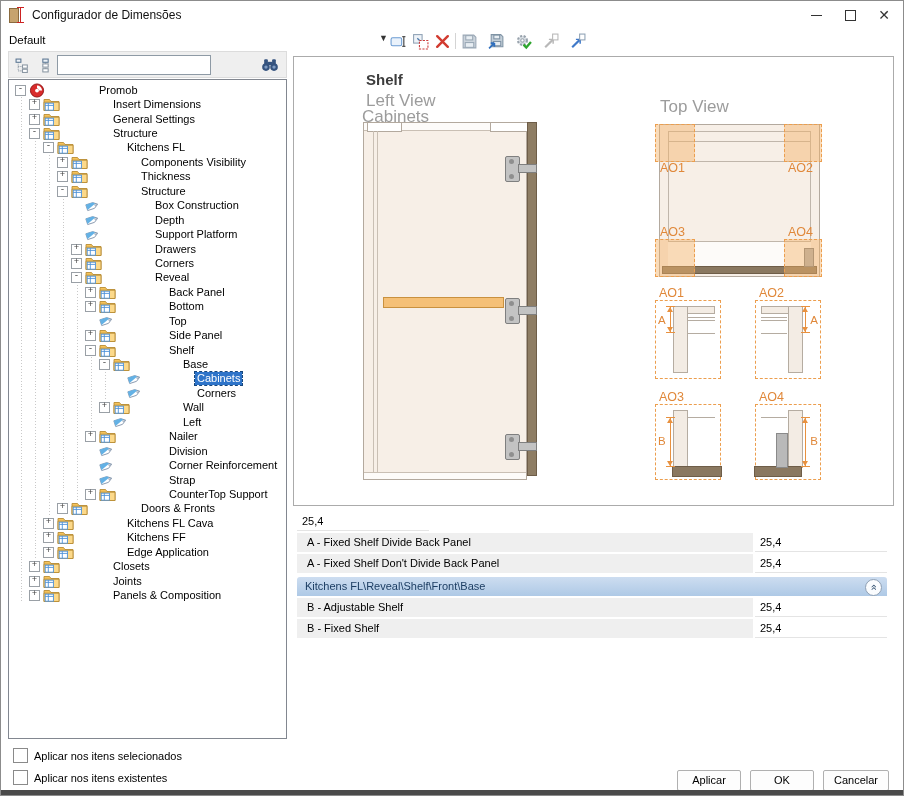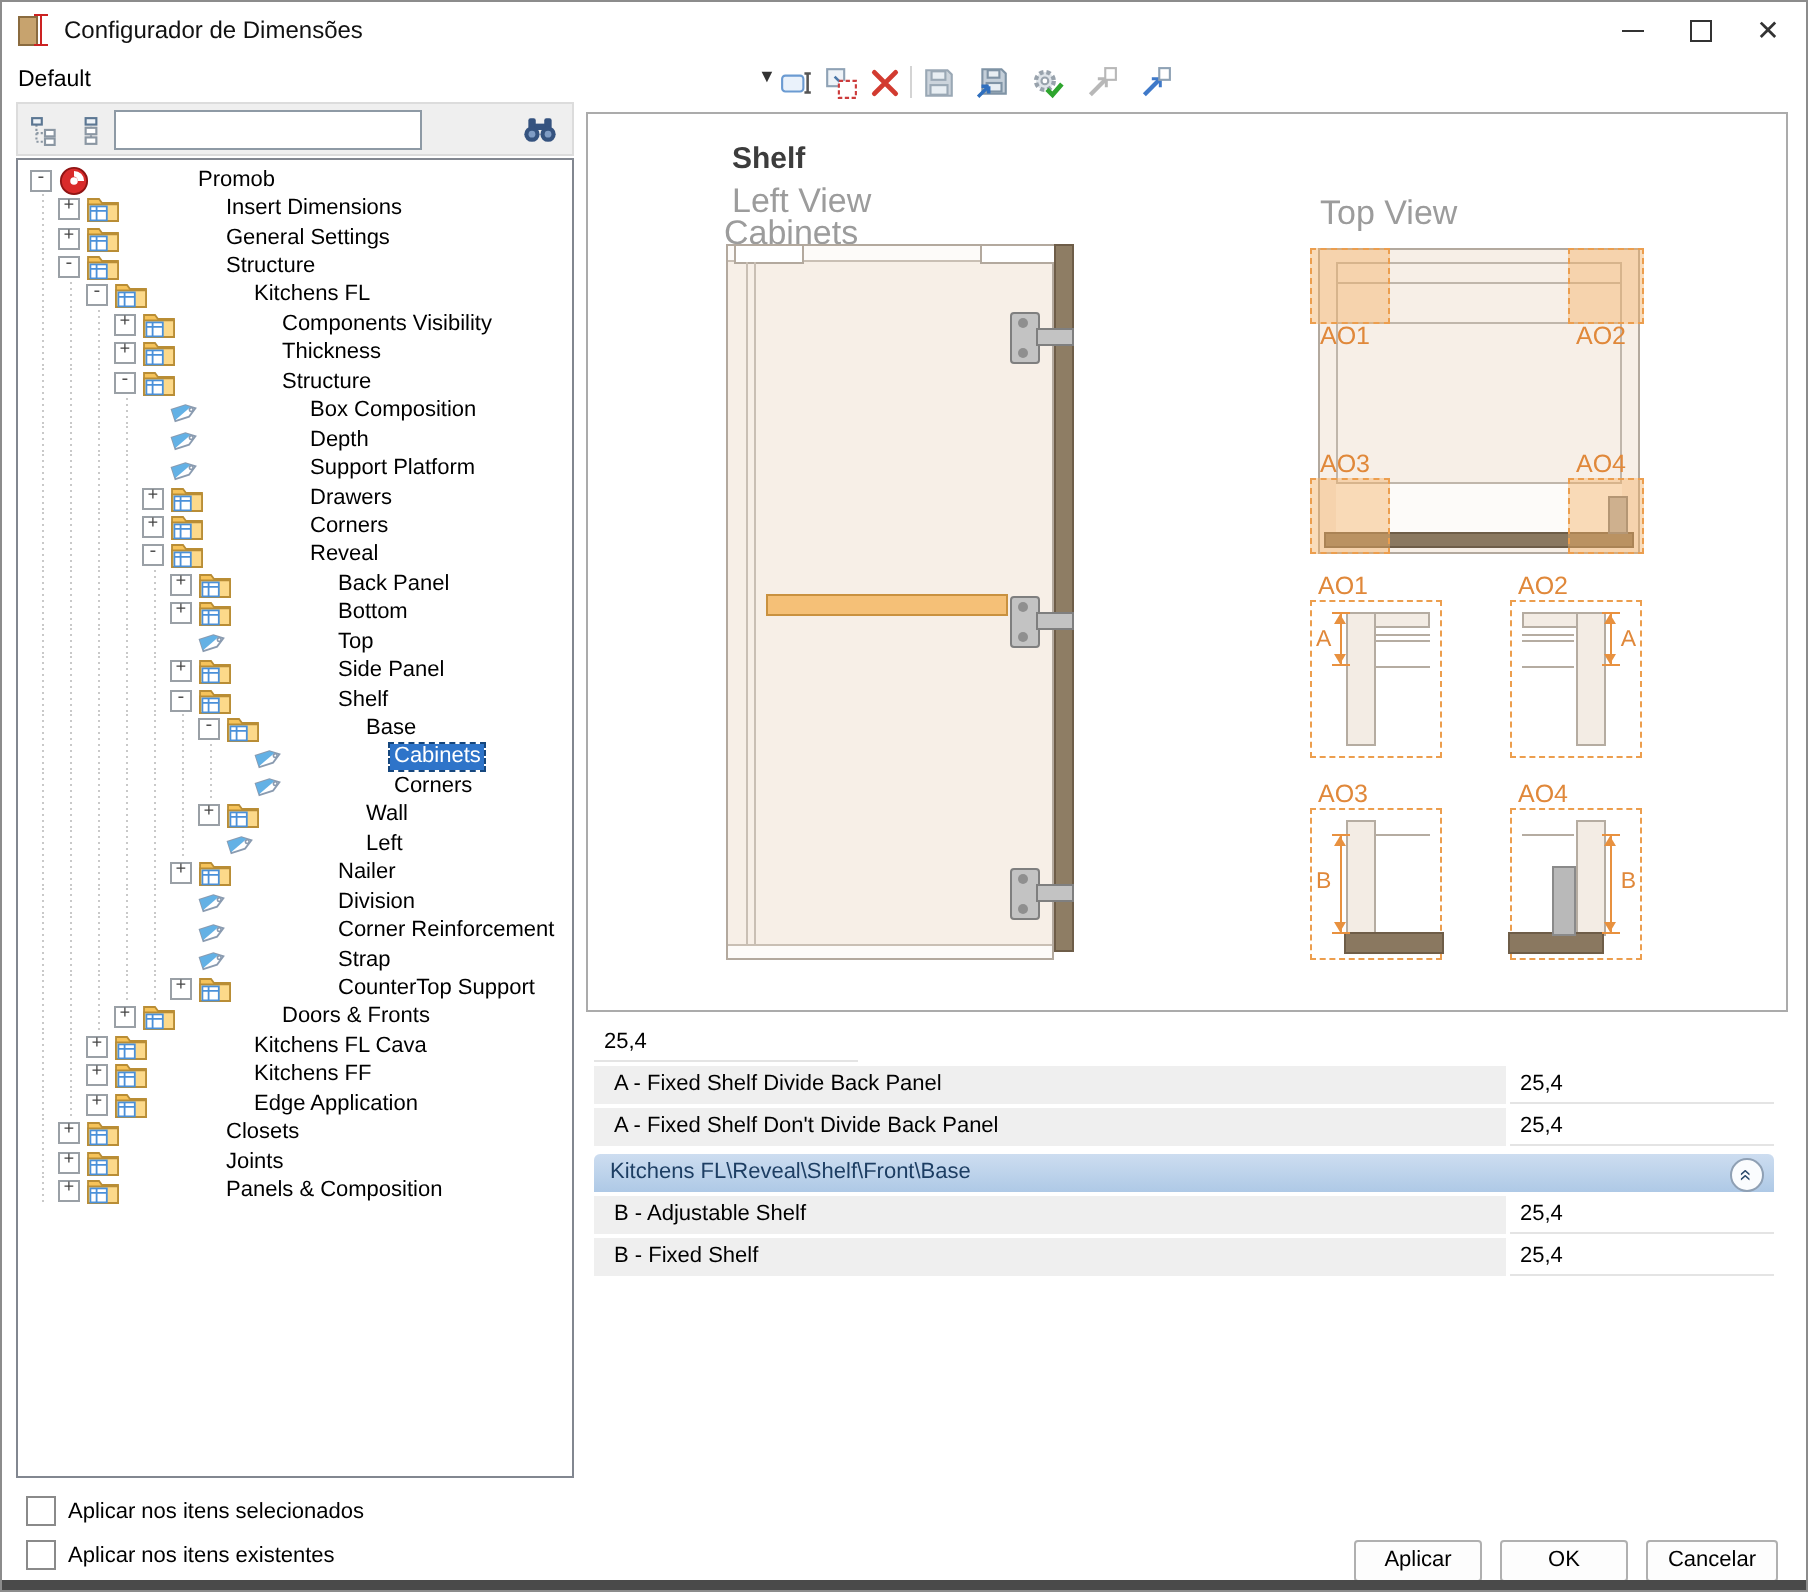--- a/index.html
+++ b/index.html
@@ -361,21 +361,21 @@
         <span class="expcell"></span>
         <span class="nicon">
           <svg width="15" height="12" viewBox="0 0 15 12">
             <g transform="rotate(-18 7 6)">
               <path d="M1.5 3h7.2l4.3 3-4.3 3H1.5z" fill="#fff" stroke="#8a9bb0" stroke-width="0.9"></path>
               <path d="M1.5 3h7.2l2.2 1.6-9.4 3.9z" fill="#63b1e5"></path>
               <circle cx="10.8" cy="6" r="0.9" fill="#fff" stroke="#8a9bb0" stroke-width="0.8"></circle>
             </g>
           </svg>
         </span>
-        <span class="nlabel">Box Composition</span>
+        <span class="nlabel">Box Construction</span>
       </div>
       <div class="tree-row">
         <span class="guide"></span>
         <span class="guide"></span>
         <span class="guide"></span>
         <span class="guide"></span>
         <span class="expcell"></span>
         <span class="nicon">
           <svg width="15" height="12" viewBox="0 0 15 12">
             <g transform="rotate(-18 7 6)">

